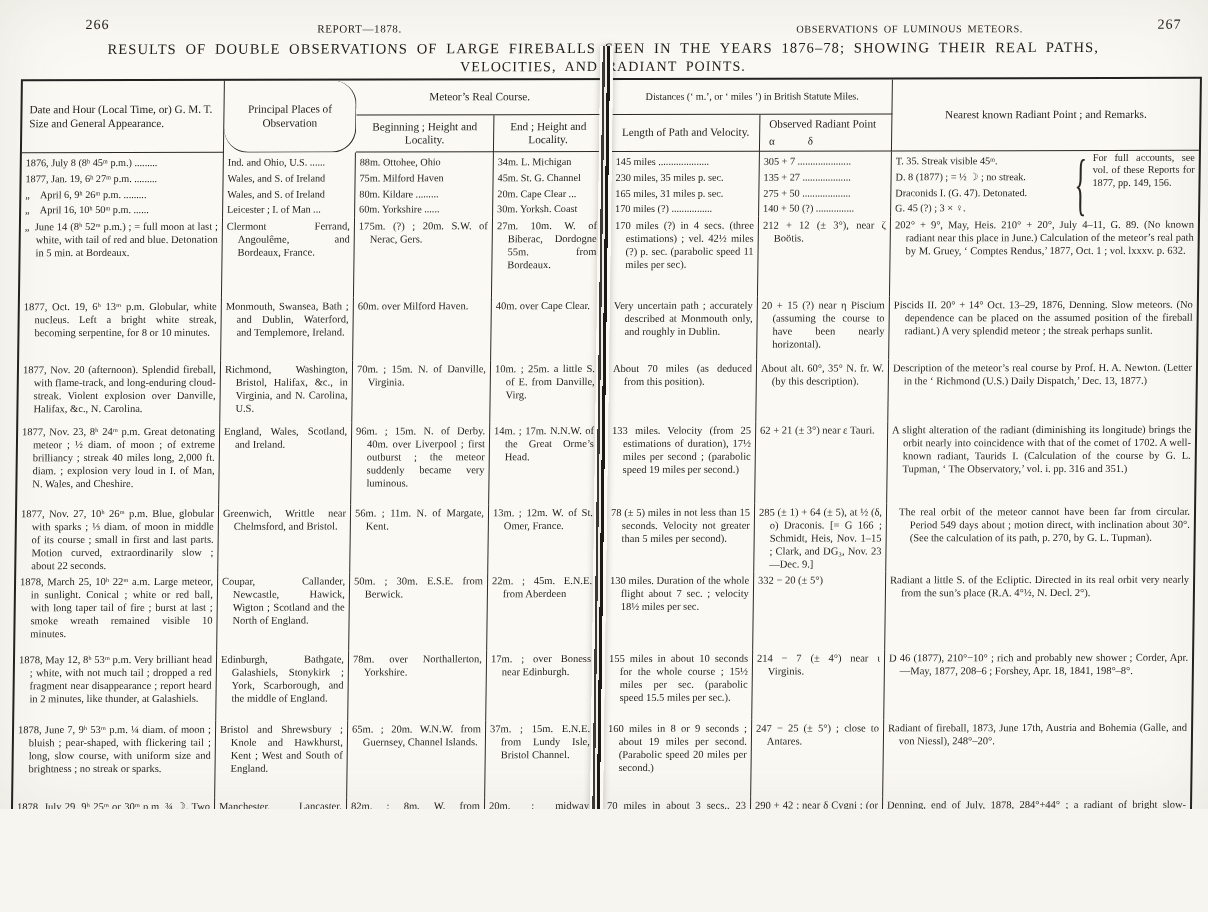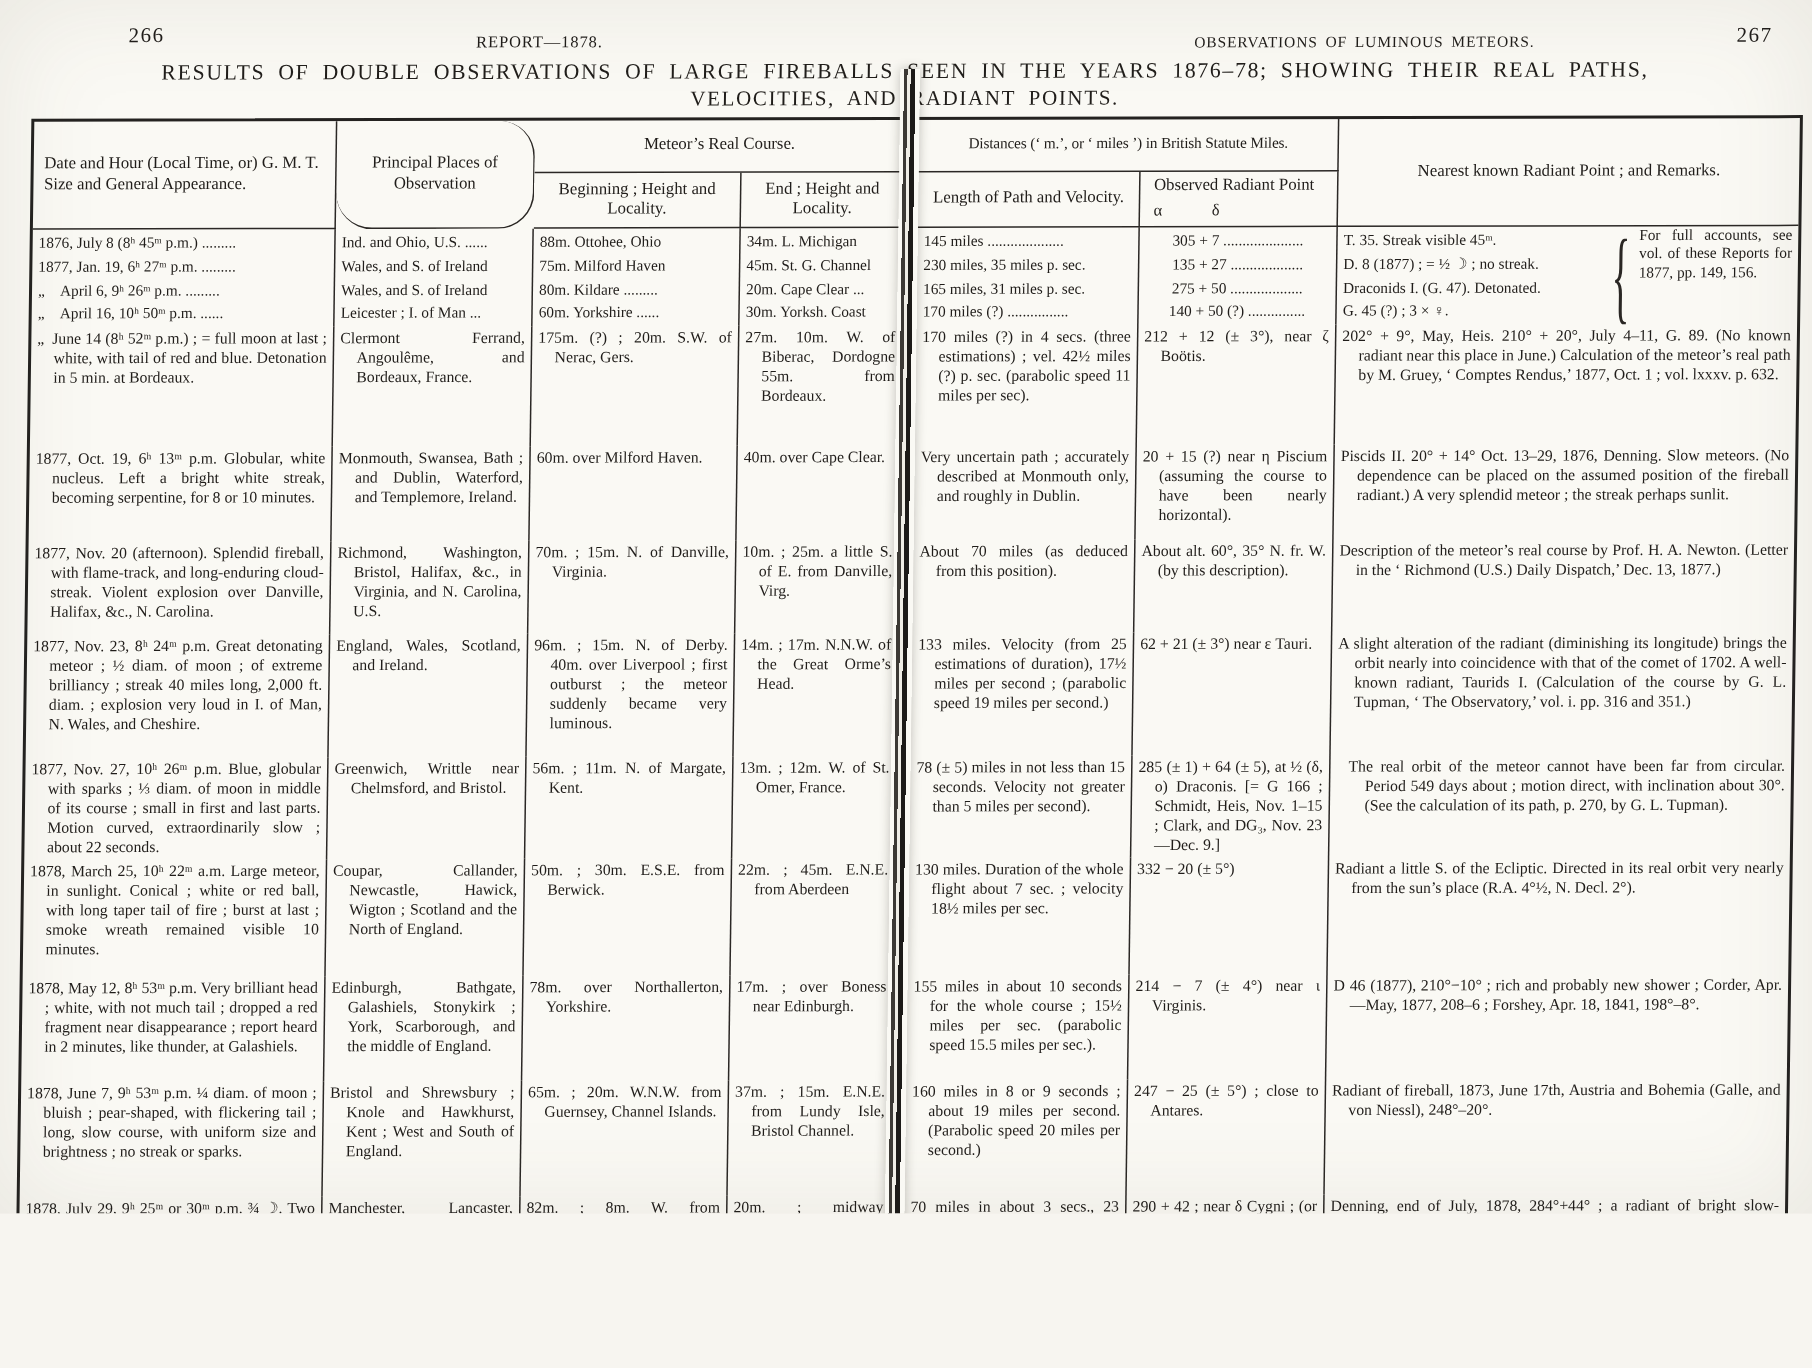--- a/index.html
+++ b/index.html
@@ -116,21 +116,21 @@
           <div class="bline">45m. St. G. Channel</div>
           <div class="bline">20m. Cape Clear ...</div>
           <div class="bline">30m. Yorksh. Coast</div>
         </div>
         <div class="cell block bR" style="grid-area: 3 / 6;">
           <div class="bline">145 miles ....................</div>
           <div class="bline">230 miles, 35 miles p. sec.</div>
           <div class="bline">165 miles, 31 miles p. sec.</div>
           <div class="bline">170 miles (?) ................</div>
         </div>
-        <div class="cell block bR" style="grid-area: 3 / 7; text-align: center;">
+        <div class="cell block bR" style="grid-area: 3 / 7;">
           <div class="bline">305 + 7 .....................</div>
           <div class="bline">135 + 27 ...................</div>
           <div class="bline">275 + 50 ...................</div>
           <div class="bline">140 + 50 (?) ...............</div>
         </div>
         <div class="cell block remarks-flex" style="grid-area: 3 / 8;">
           <div class="block-lines">
             <div class="bline">T. 35. Streak visible 45ᵐ.</div>
             <div class="bline">D. 8 (1877) ; = ½ ☽ ; no streak.</div>
             <div class="bline">Draconids I. (G. 47). Detonated.</div>

